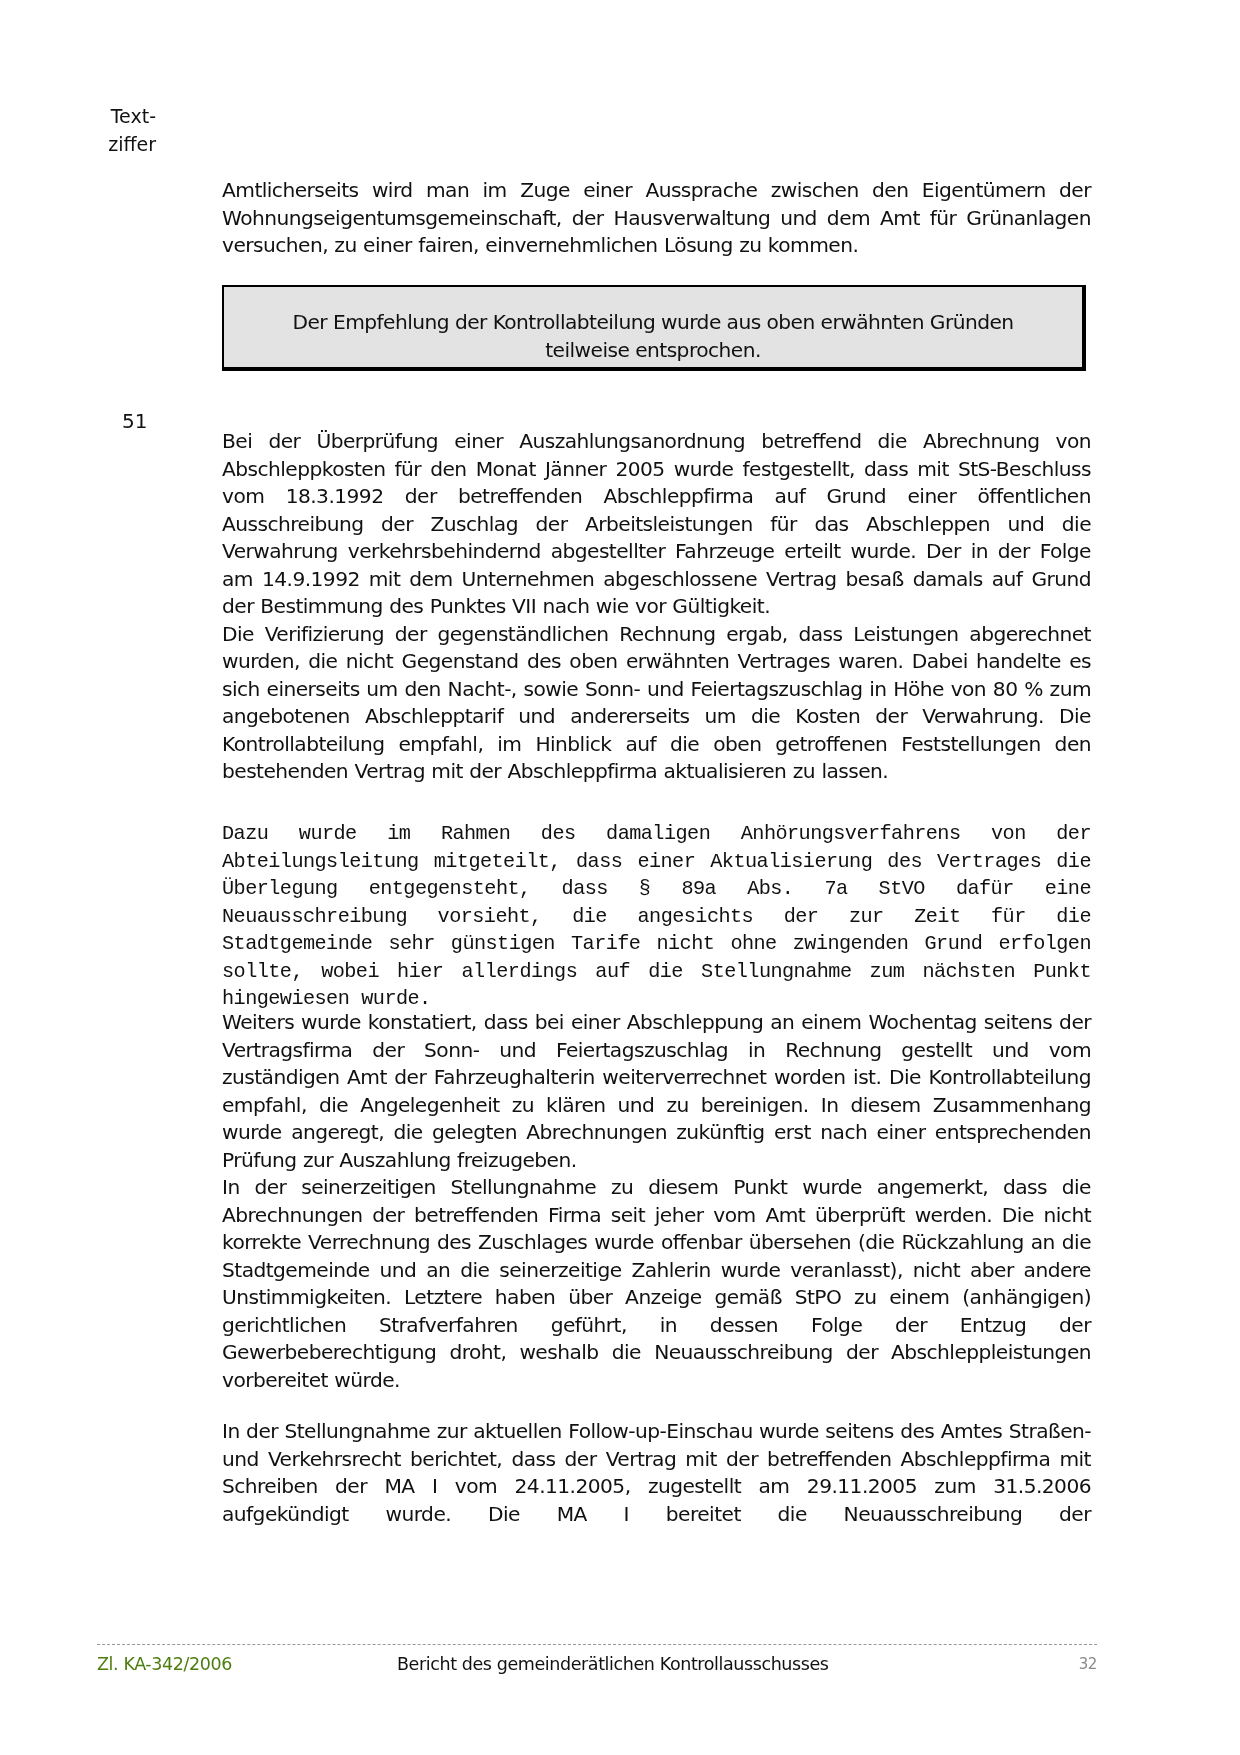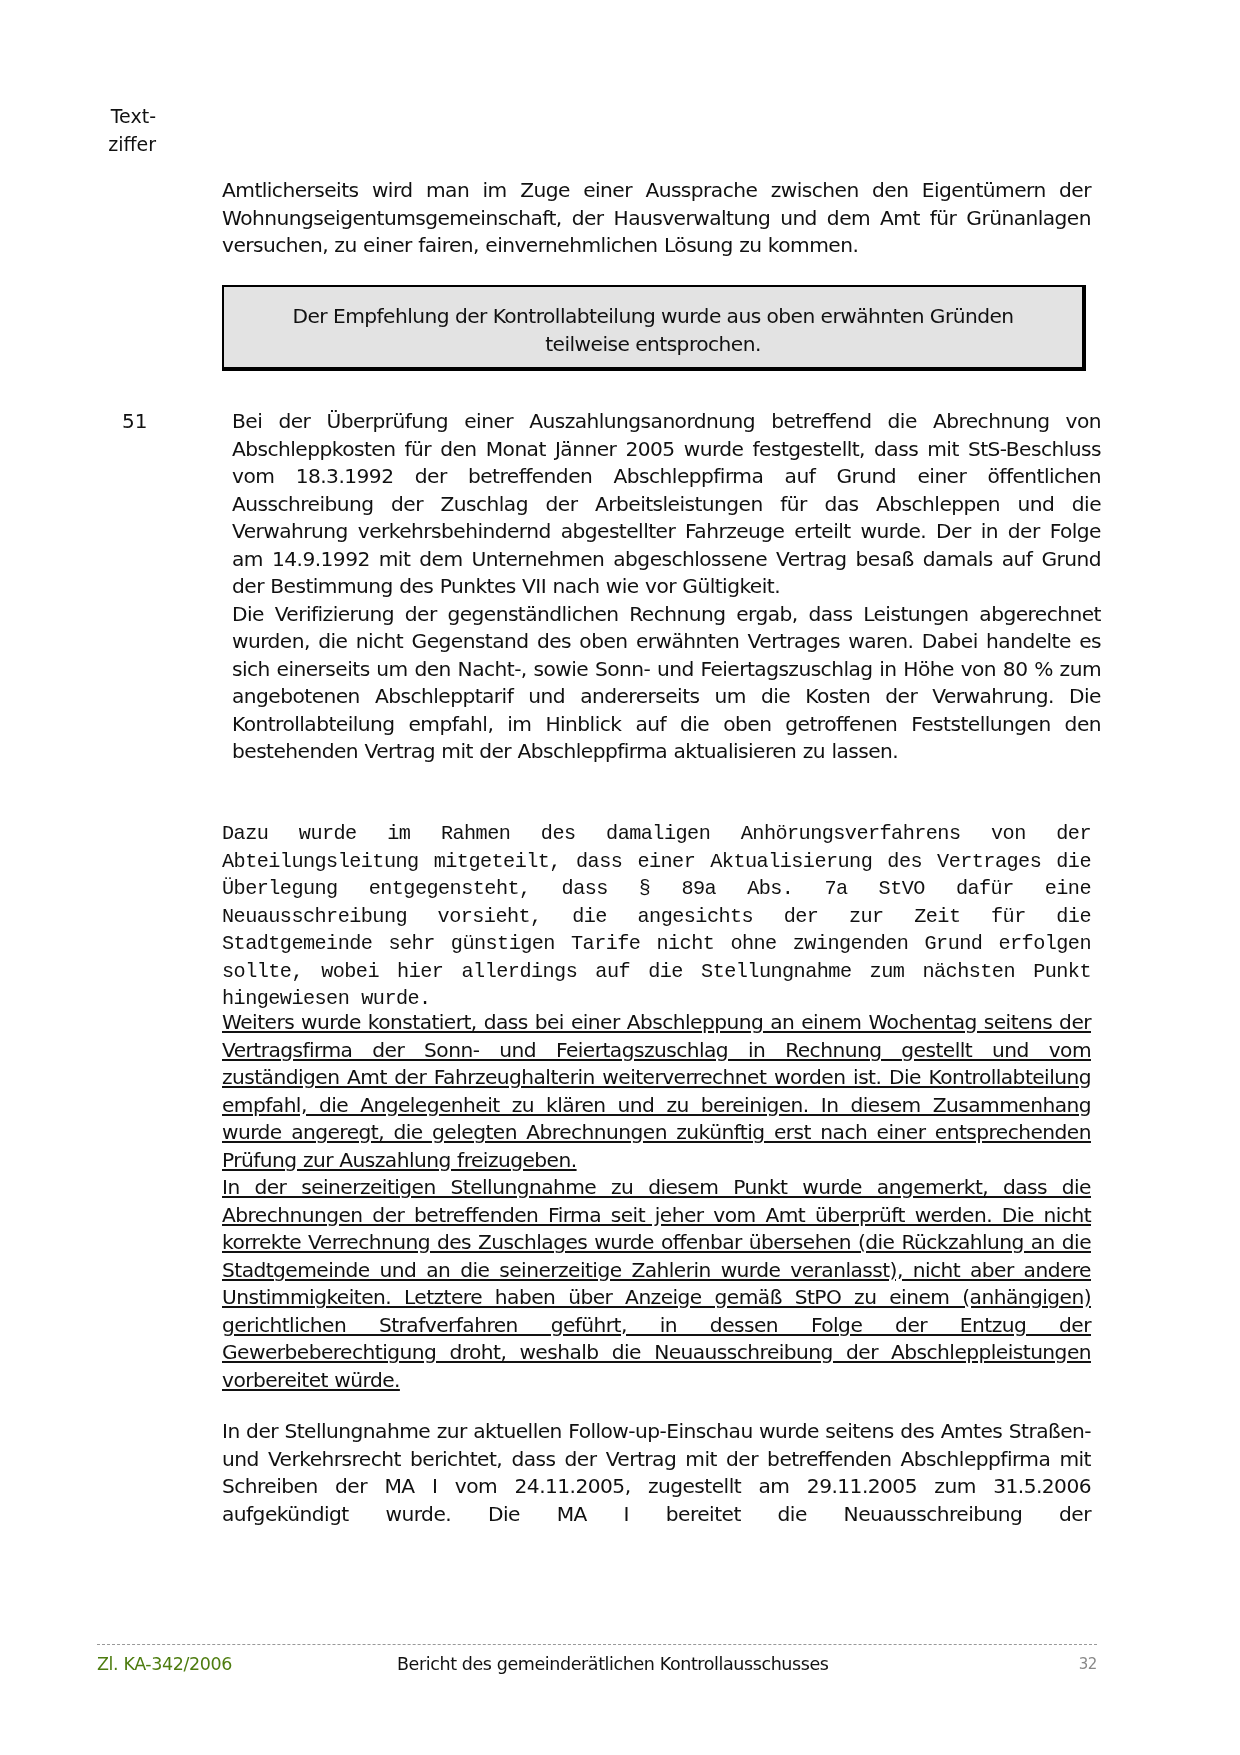--- a/index.html
+++ b/index.html
@@ -8,25 +8,25 @@
     .margin-label { position: absolute; left: 108px; top: 102px; font-size: 19px; line-height: 28px;
                     text-align: right; width: 48px; }
     .body-col { position: absolute; left: 222px; width: 869px; font-size: 20.2px; line-height: 27.5px;
                 text-align: justify; letter-spacing: -0.55px; word-spacing: 0.5px; }
     .body-col p { margin: 0; }
     .p-intro { top: 177px; }
     .callout { position: absolute; left: 222px; top: 285px; width: 864px; height: 86px;
                background: #e3e3e3; border-top: 2px solid #000; border-left: 2px solid #000;
                border-right: 4px solid #000; border-bottom: 4px solid #000; box-sizing: border-box;
                text-align: center; font-size: 20.2px; line-height: 27.5px; letter-spacing: -0.55px;
-               padding-top: 16px; }
+               padding-top: 22px; }
     .tz-number { position: absolute; left: 122px; top: 408px; font-size: 20px; line-height: 27.5px; }
-    .s1 { top: 408px; margin-left: 10px; }
+    .s1 { top: 428px; }
     .s2 { top: 820px; font-family: Liberation Mono, monospace; }
-    .s3 { top: 1009px; text-decoration: underline; }
+    .s3 { top: 1009px; }
     .s4 { top: 1418px; }
     .footer-rule { position: absolute; left: 97px; width: 1000px; top: 1644px; border-top: 1.5px dashed #999; }
     .footer { position: absolute; left: 97px; width: 1000px; top: 1652px; font-size: 17.5px;
               line-height: 24px; letter-spacing: -0.4px; }
     .footer .ref { position: absolute; left: 0; color: #4d7c0f; }
     .footer .title { position: absolute; left: 300px; color: #111; }
     .footer .page { position: absolute; right: 0; color: #888; font-size: 15px; }
   </style>
 </head>
 <body>

